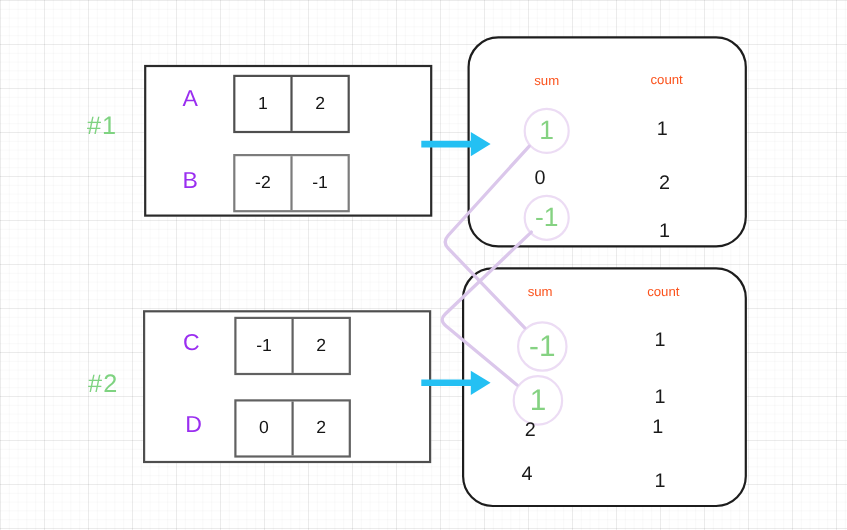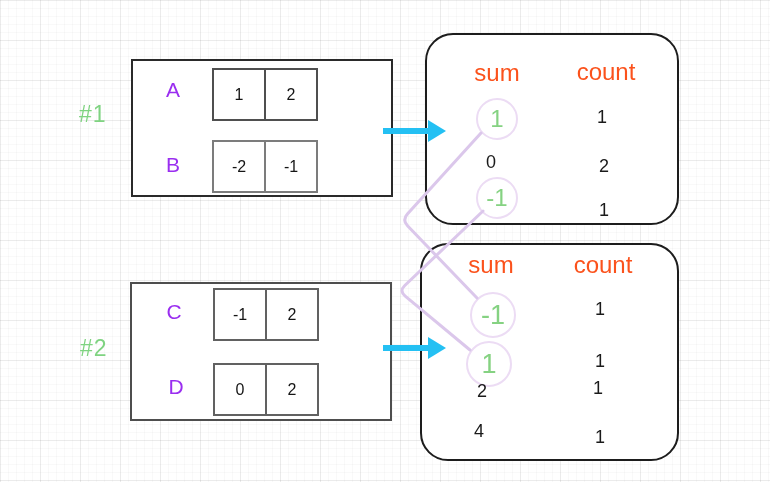--- a/index.html
+++ b/index.html
@@ -16,21 +16,21 @@
   }
   .ex-label{position:absolute;color:#7fd381;font-size:23px;letter-spacing:1px;}
   .group-box{position:absolute;background:#fff;border:2px solid #2a2a2a;}
   .group-box.gray{border-color:#4e4e4e;}
   .arr-label{position:absolute;color:#9a2ef0;font-size:21px;transform:translate(-50%,-50%);}
   .arr{position:absolute;display:flex;background:#fff;border:2px solid var(--bc);}
   .arr .cell{width:50px;height:49px;display:flex;align-items:center;justify-content:center;
              font-size:16px;color:#151515;}
   .arr .cell + .cell{border-left:2px solid var(--bc);}
   .result-box{position:absolute;background:#fff;border:2px solid #1d1d1d;border-radius:28px;}
-  .hdr{position:absolute;transform:translate(-50%,-50%);color:#fb521c;font-size:24px;}
+  .hdr{position:absolute;transform:translate(-50%,-50%);color:#fb521c;font-size:12px;}
   .num{position:absolute;transform:translate(-50%,-50%);font-size:18px;color:#1a1a1a;}
   .circle{position:absolute;box-sizing:border-box;border:2px solid #ecdcf4;border-radius:50%;
           display:flex;align-items:center;justify-content:center;background:transparent;}
   .circle .gnum{color:#85d282;}
   .c-top{width:42px;height:42px;font-size:24px;}
   .c-bot{width:46px;height:46px;font-size:27px;}
   svg.overlay{position:absolute;left:0;top:0;pointer-events:none;z-index:6;}
 </style>
 </head>
 <body>

